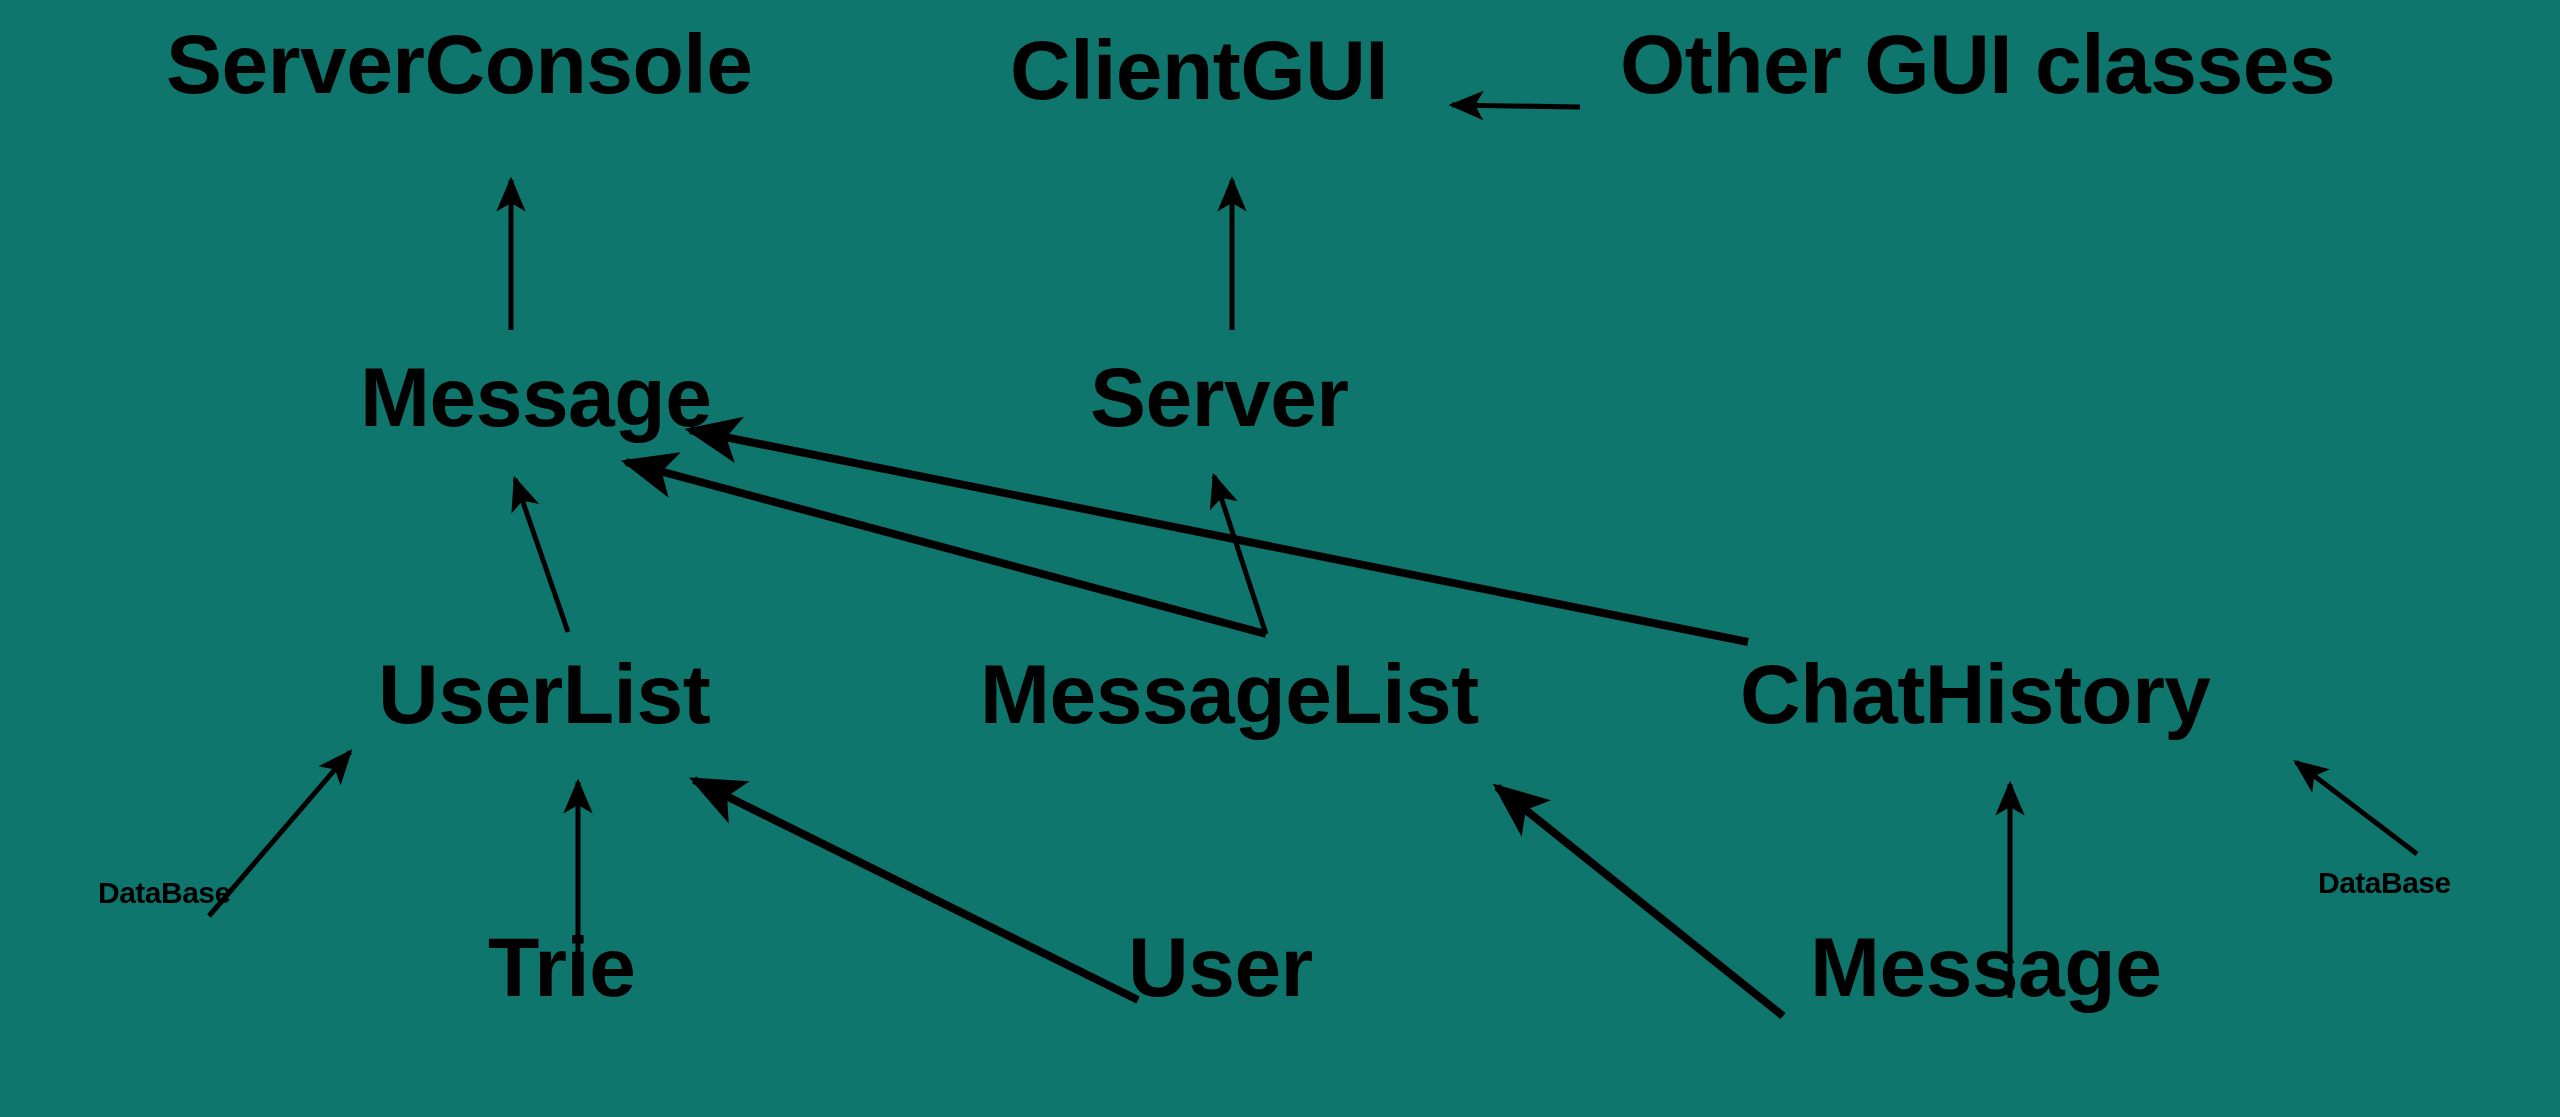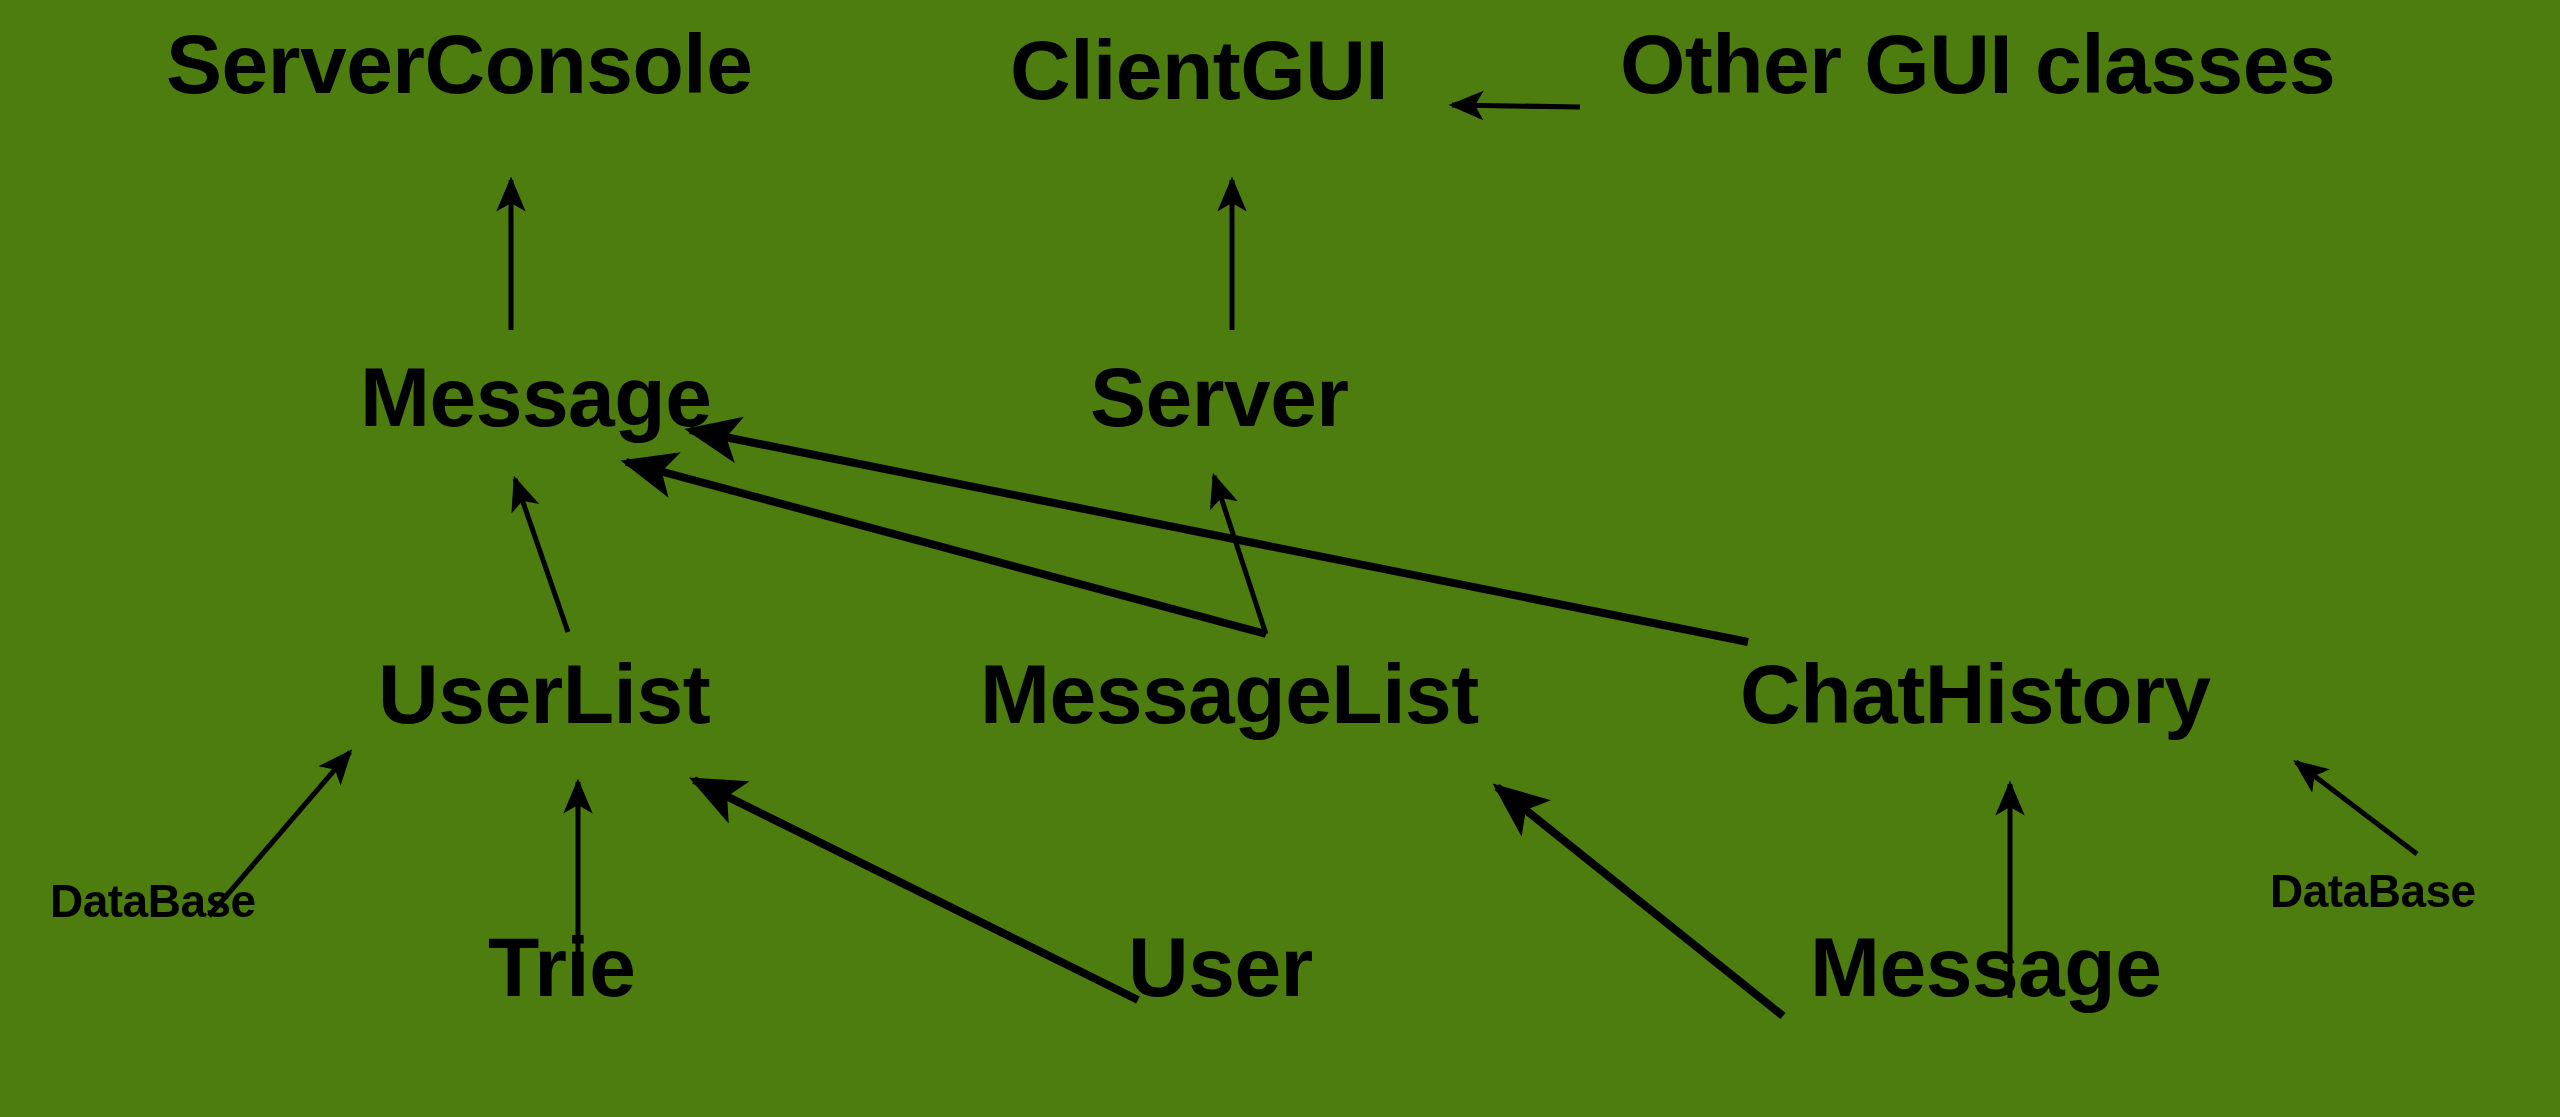--- a/index.html
+++ b/index.html
@@ -8,42 +8,42 @@
     padding: 0;
     background: #ffffff;
   }
   body {
     font-family: "Liberation Sans", sans-serif;
   }
   #diagram-canvas {
     position: relative;
     width: 2560px;
     height: 1117px;
-    background: #4d7c0f;
+    background: #0f766e;
     overflow: hidden;
   }
   #diagram-svg {
     position: absolute;
     left: 0;
     top: 0;
     width: 2560px;
     height: 1117px;
   }
   .node-label {
     position: absolute;
     font-family: "Liberation Sans", sans-serif;
     font-weight: bold;
     color: #000000;
     white-space: nowrap;
     line-height: 1;
     letter-spacing: -0.5px;
     -webkit-font-smoothing: antialiased;
   }
   .size-large  { font-size: 84px; }
-  .size-small  { font-size: 46px; }
+  .size-small  { font-size: 30px; margin-left: 48px; }
 </style>
 </head>
 <body>
 
 <div id="diagram-canvas">
 
   <svg id="diagram-svg" viewBox="0 0 2560 1117" preserveAspectRatio="none" aria-hidden="true">
     <defs>
       <marker id="arrowhead" viewBox="0 0 10 10" refX="9" refY="5" markerWidth="7" markerHeight="7" orient="auto-start-reverse" markerUnits="strokeWidth">
         <path d="M 0 0.8 L 10 5 L 0 9.2 L 2.4 5 Z" fill="#000000"></path>

